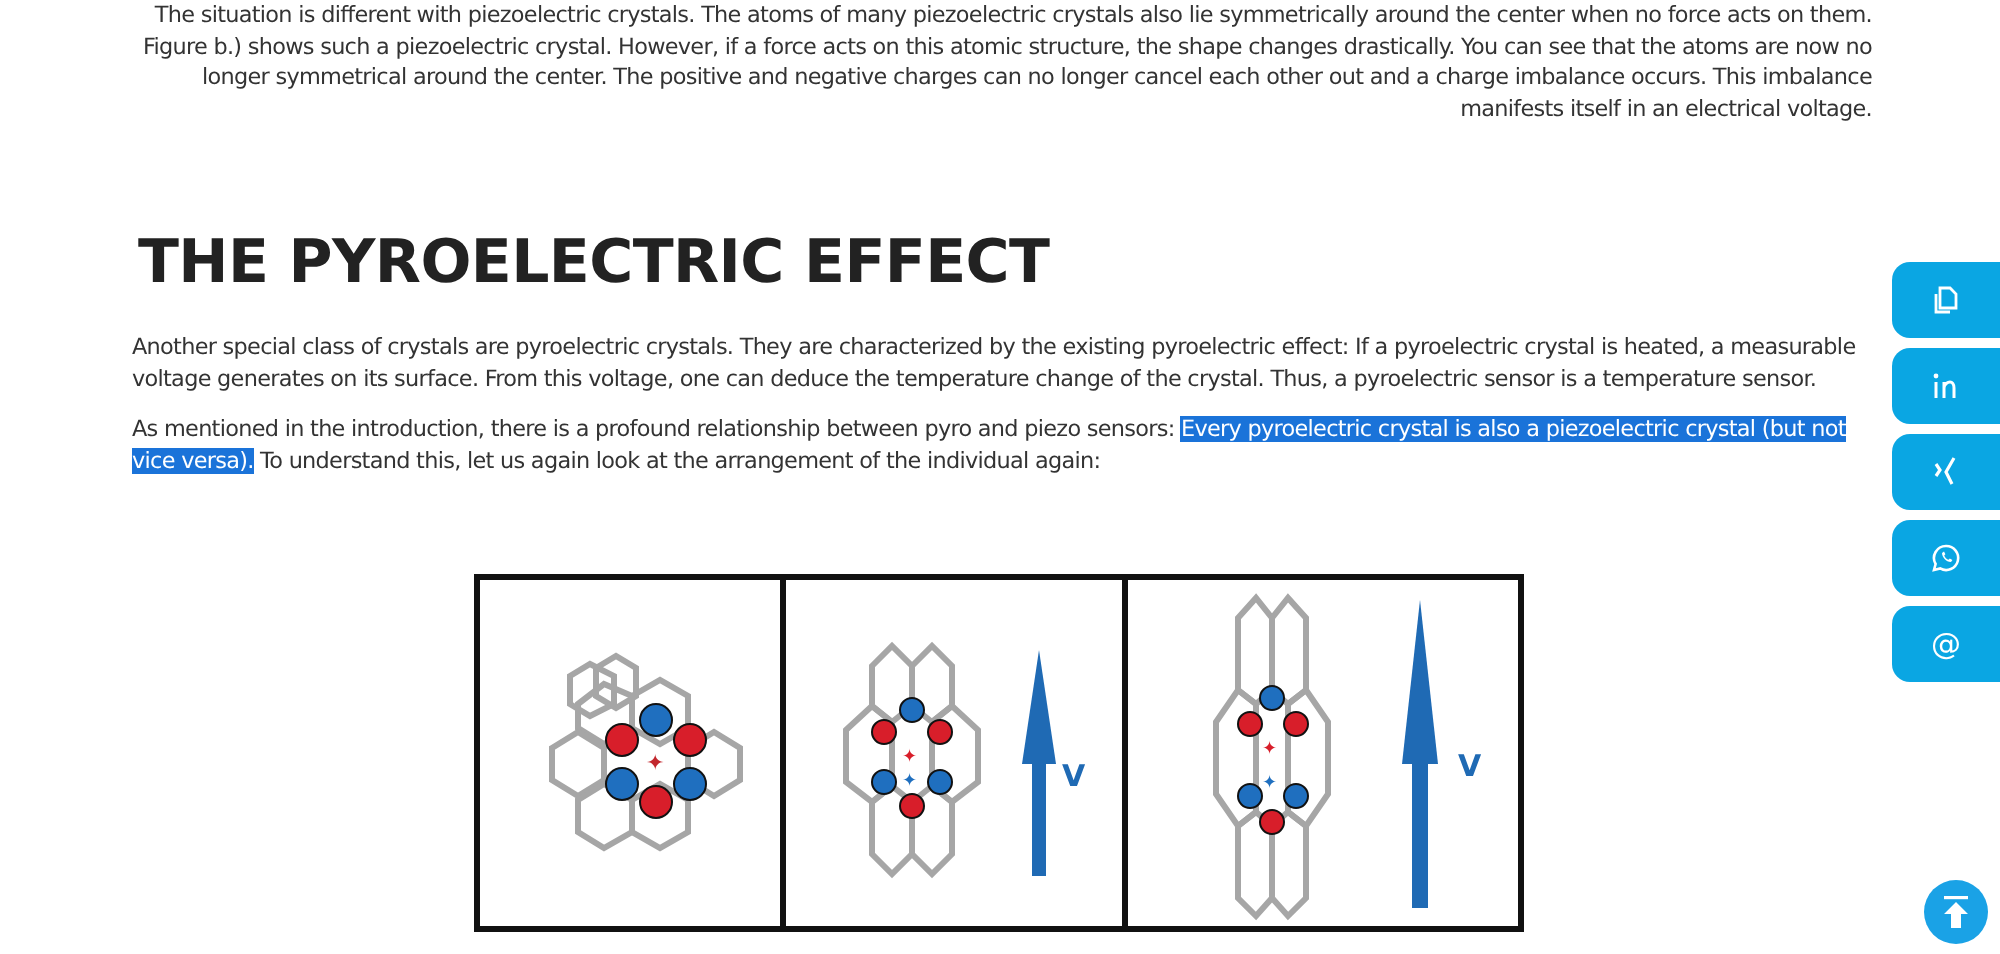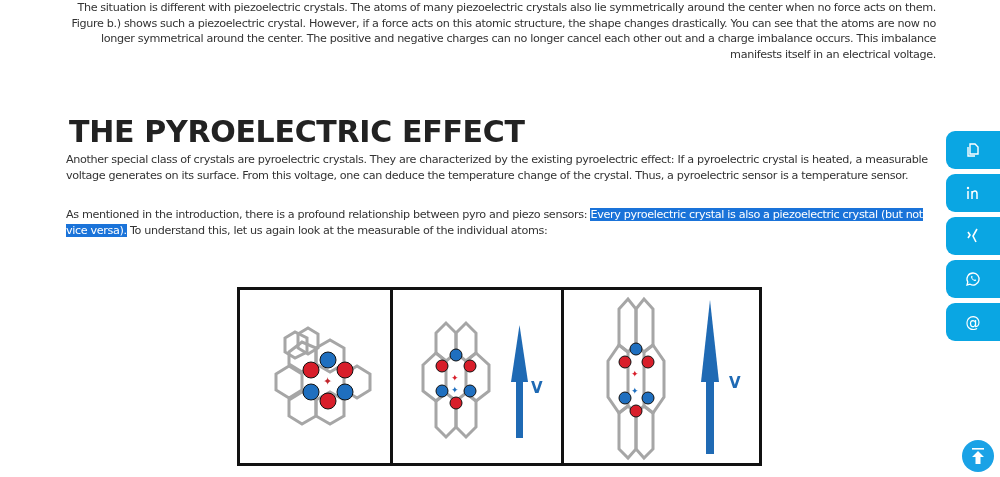--- a/index.html
+++ b/index.html
@@ -12,21 +12,21 @@
   .para {
     font-size:11.2px; line-height:15.5px; color:#333;
     letter-spacing:-0.35px; margin:0;
   }
   .p-intro { position:absolute; top:0; left:0; width:870px;text-align:right; }
   h2.title {
     position:absolute; top:110px; left:-1px; margin:4px;
     font-family: "DejaVu Sans", sans-serif; font-weight:bold;
     font-size:30px; letter-spacing:-0.3px; color:#222;
   }
-  .p-pyro1 { position:absolute; top:152px; left:0; width:870px; }
+  .p-pyro1 { position:absolute; top:166px; left:0; width:870px; }
   .p-pyro2 { position:absolute; top:207px; left:0; width:870px; }
   .highlight { background:#1a73d9; color:#fff; }
 
   .figure {
     position:absolute; left:237px; top:287px; width:525px; height:179px;
     border:3px solid #111; box-sizing:border-box;
   }
   .figure .divider { position:absolute; top:0; bottom:0; width:3px; background:#111; }
   .figure svg { position:absolute; left:0; top:0; }
 
@@ -38,21 +38,21 @@
   .to-top { position:absolute; left:962px; top:440px; width:32px; height:32px;
     border-radius:50%; background:#1aa2e6; display:flex; align-items:center; justify-content:center; cursor:pointer; }
 </style>
 </head>
 <body>
 
 <div class="content">
   <p class="para p-intro">The situation is different with piezoelectric crystals. The atoms of many piezoelectric crystals also lie symmetrically around the center when no force acts on them. Figure b.) shows such a piezoelectric crystal. However, if a force acts on this atomic structure, the shape changes drastically. You can see that the atoms are now no longer symmetrical around the center. The positive and negative charges can no longer cancel each other out and a charge imbalance occurs. This imbalance manifests itself in an electrical voltage.</p>
   <h2 class="title">THE PYROELECTRIC EFFECT</h2>
   <p class="para p-pyro1">Another special class of crystals are pyroelectric crystals. They are characterized by the existing pyroelectric effect: If a pyroelectric crystal is heated, a measurable voltage generates on its surface. From this voltage, one can deduce the temperature change of the crystal. Thus, a pyroelectric sensor is a temperature sensor.</p>
-  <p class="para p-pyro2"><span>As mentioned in the introduction, there is a profound relationship between pyro and piezo sensors: </span><span class="highlight">Every pyroelectric crystal is also a piezoelectric crystal (but not vice versa).</span><span> To understand this, let us again look at the measurable of the individual atoms:</span></p>
+  <p class="para p-pyro2"><span>As mentioned in the introduction, there is a profound relationship between pyro and piezo sensors: </span><span class="highlight">Every pyroelectric crystal is also a piezoelectric crystal (but not vice versa).</span><span> To understand this, let us again look at the arrangement of the individual again:</span></p>
 </div>
 
 <div class="figure">
   <div class="divider" style="left:150px"></div>
   <div class="divider" style="left:321px"></div>
   <svg width="519" height="173" viewBox="0 0 519 173">
 
     <g stroke="#a6a6a6" stroke-width="3" fill="none">
       <polygon points="60,48 70,42 80,48 80,62 70,68 60,62" transform="translate(-2,-4) scale(1)"></polygon>
       <polygon points="45,48 55,42 67,48 67,62 55,68 45,62" transform="translate(0,0)"></polygon>

